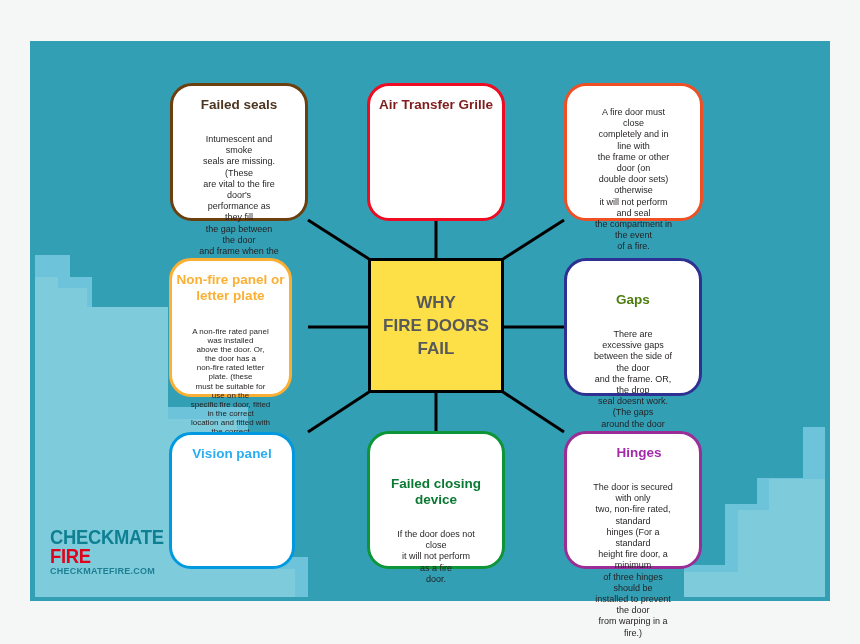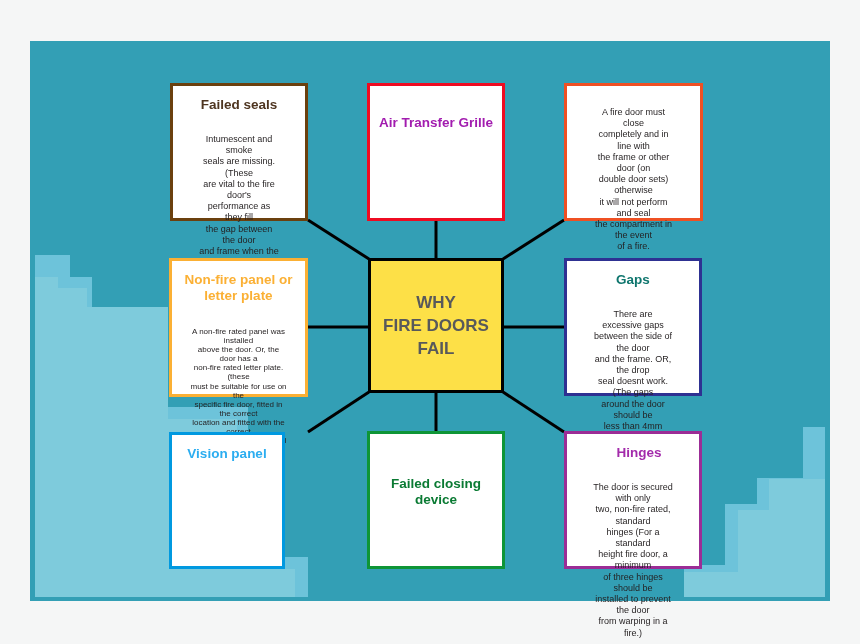--- a/index.html
+++ b/index.html
@@ -1,46 +1,46 @@
 <!DOCTYPE html>
 <html><head>
 <meta charset="utf-8">
 <title>Why Fire Doors Fail</title>
 <style>
   html,body{margin:0;padding:0;background:#f5f6f6;}
   body{width:860px;height:644px;font-family:"Liberation Sans",sans-serif;overflow:hidden;}
   #stage{position:relative;width:860px;height:644px;}
   .bg-main{position:absolute;left:30px;top:41px;width:800px;height:560px;background:#339fb5;}
-  .card{position:absolute;background:#fff;box-sizing:border-box;text-align:center;}
+  .card{position:absolute;background:#fff;box-sizing:border-box;text-align:center;border-radius:22px;}
   .card .t{font-weight:bold;text-align:center;margin:0;}
   .card .b{text-align:center;color:#231f20;margin:12px;}
   .center{position:absolute;background:#fde047;border:3px solid #000;box-sizing:border-box;
           display:flex;align-items:center;justify-content:center;text-align:center;
           font-weight:bold;font-size:17px;line-height:23px;color:#58595b;}
   svg.lines{position:absolute;left:0;top:0;width:860px;height:644px;}
   .logo{position:absolute;left:50px;top:528px;width:110px;}
   .logo .l1{font-weight:bold;font-size:20px;line-height:19px;color:#0f7f92;letter-spacing:-0.3px;
             transform:scaleX(0.92);transform-origin:left center;}
   .logo .l2{font-weight:bold;font-size:20px;line-height:19px;color:#e1031b;letter-spacing:-0.3px;
             transform:scaleX(0.92);transform-origin:left center;}
   .logo .l3{font-weight:bold;font-size:9px;line-height:11px;color:#1f7f92;letter-spacing:0.25px;}
 
   svg.bgsteps{position:absolute;left:0;top:0;}
   .center{left:368px;top:258px;width:136px;height:135px;}
   .c1{left:170px;top:83px;width:138px;height:138px;border:3px solid #6b400e;}
   .c1 .t{color:#4e3520;}
   .c2{left:367px;top:83px;width:138px;height:138px;border:3px solid #ef0b21;}
-  .c2 .t{color:#a21caf;margin-top:18px;}
+  .c2 .t{color:#7f1d1d;}
   .c3{left:564px;top:83px;width:139px;height:138px;border:3px solid #ef5023;}
   .c3 .t{color:#ef5023;}
-  .c4{left:169px;top:258px;width:139px;height:139px;border:3px solid #fbb034;}
+  .c4{left:169px;top:258px;width:123px;height:139px;border:3px solid #fbb034;}
   .c4 .t{color:#fbb034;}
   .c5{left:564px;top:258px;width:138px;height:138px;border:3px solid #2e3192;}
-  .c5 .t{color:#0f766e;}
-  .c6{left:169px;top:432px;width:116px;height:137px;border:3px solid #0099e0;}
+  .c5 .t{color:#4d7c0f;margin-top:20px;}
+  .c6{left:169px;top:432px;width:126px;height:137px;border:3px solid #0099e0;}
   .c6 .t{color:#2badf0;}
   .c7{left:367px;top:431px;width:138px;height:138px;border:3px solid #0e9537;}
   .c7 .t{color:#0a7a33;margin-top:31px;}
   .c8{left:564px;top:431px;width:138px;height:138px;border:3px solid #9b2d96;}
   .c8 .t{color:#a32bab;padding-left:12px;}
   .card .t{font-size:13.5px;line-height:16px;padding-top:11px;}
   .card .b{font-size:9px;line-height:11.2px;padding:9px 14px 0 14px;}
   .c4 .b{font-size:8px;line-height:9.1px;padding:11px 6px 0 6px;}
   .logo .l2row{display:flex;align-items:flex-end;}
   .logo .checkers{margin-left:2px;margin-bottom:1px;}
@@ -96,20 +96,29 @@
   </div>
   <div class="card c5">
     <div class="t">Gaps</div>
     <div class="b">There are excessive gaps<br>between the side of the door<br>and the frame. OR, the drop<br>seal doesnt work. (The gaps<br>around the door should be<br>less than 4mm once the door<br>is shut.)</div>
   </div>
   <div class="card c6">
     <div class="t">Vision panel</div>
   </div>
   <div class="card c7">
     <div class="t">Failed closing<br>device</div>
+    <div class="b">If the door does not close<br>it will not perform as a fire<br>door.</div>
   </div>
   <div class="card c8">
     <div class="t">Hinges</div>
     <div class="b">The door is secured with only<br>two, non-fire rated, standard<br>hinges (For a standard<br>height fire door, a minimum<br>of three hinges should be<br>installed to prevent the door<br>from warping in a fire.)</div>
   </div>
 
+  <div class="logo">
+    <div class="l1">CHECKMATE</div>
+    <div class="l2row">
+      <span class="l2">FIRE</span>
+      <svg class="checkers" width="52" height="17"></svg>
+    </div>
+    <div class="l3">CHECKMATEFIRE.COM</div>
+  </div>
 
 </div>
 
 </body></html>

